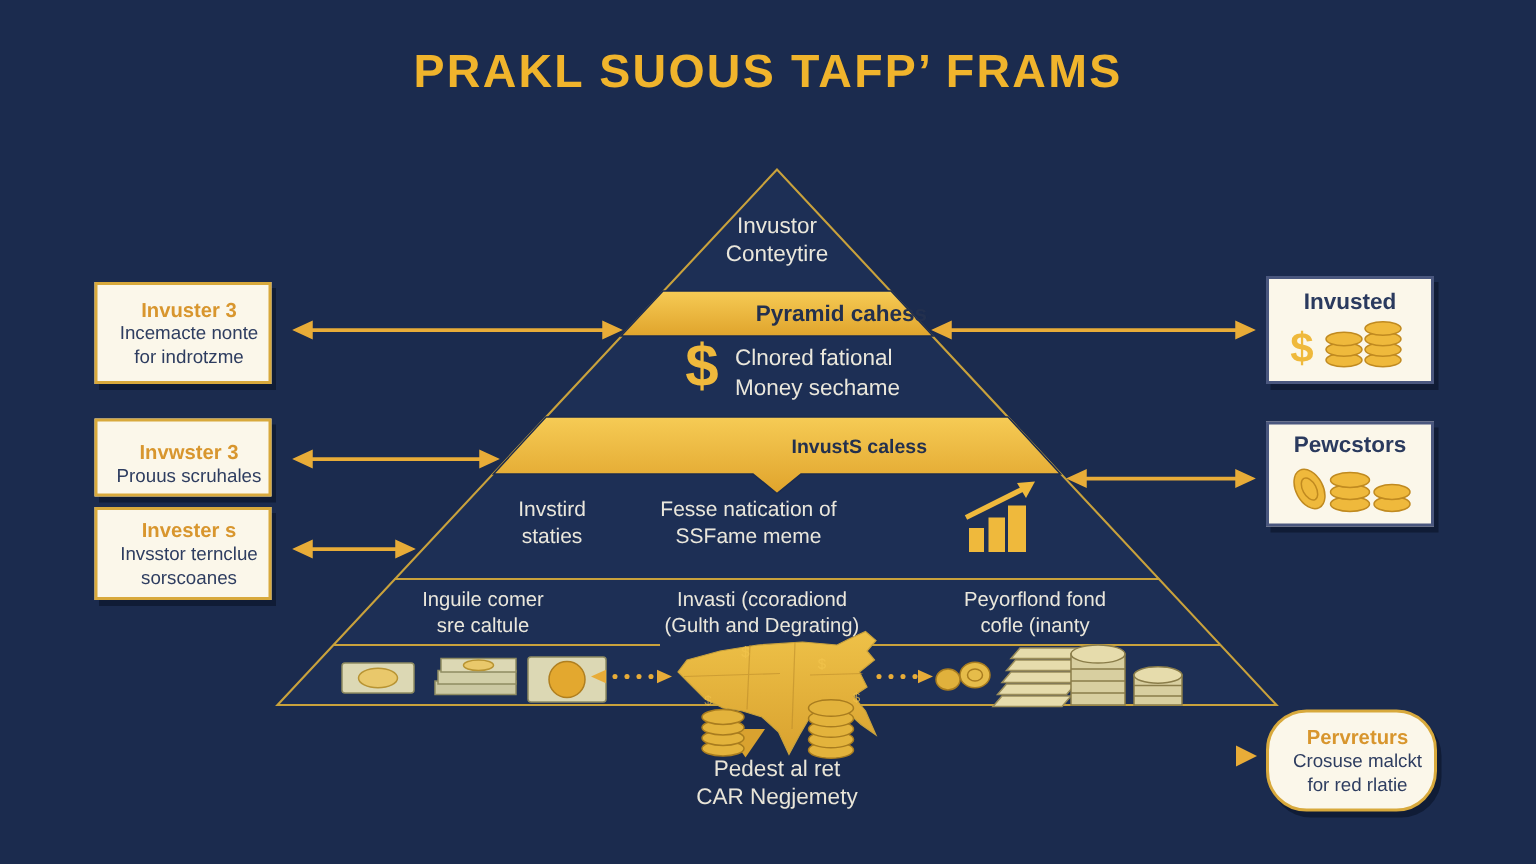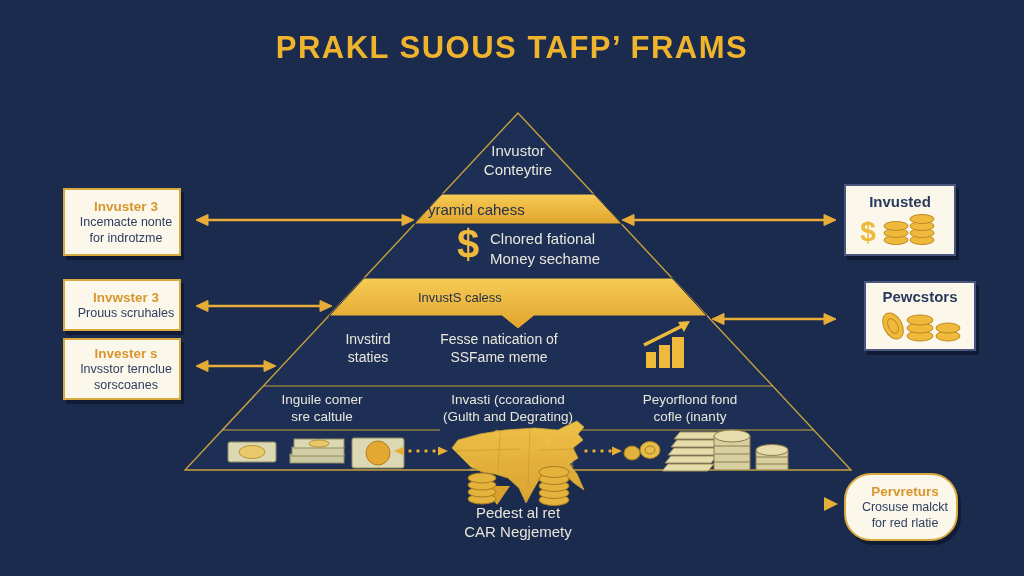--- a/index.html
+++ b/index.html
@@ -12,21 +12,21 @@
   #shapes{z-index:1;}
   .txt{position:absolute;z-index:2;}
 
   .main-title{
     left:0;top:30px;width:1024px;text-align:center;
     color:#F0B42C;font-size:31px;font-weight:bold;letter-spacing:1.5px;
   }
   .pyr-text{color:#EAE7DC;text-align:center;}
   .pyr-text .line{display:block;}
 
-  .band-label{color:#23304E;font-weight:400;text-align:left;}
+  .band-label{color:#23304E;font-weight:700;text-align:right;}
 
   .dollar-big{
     left:448px;top:222px;width:40px;height:50px;
     color:#EFB93C;font-size:40px;font-weight:bold;text-align:center;
   }
 
   .sidebox{
     position:absolute;z-index:2;background:#FBF7EA;
     display:flex;flex-direction:column;justify-content:center;align-items:center;
     gap:1px;padding:4px;box-sizing:border-box;text-align:center;
@@ -222,21 +222,21 @@
 <div class="txt pyr-text" style="left:620px;top:391px;width:140px;font-size:13.5px;line-height:17px;">
   <span class="line">Peyorflond fond</span>
   <span class="line">cofle (inanty</span>
 </div>
 
 <div class="sidebox gold-border" style="left:63px;top:188px;width:118px;height:68px;">
   <span class="box-title-gold">Invuster 3</span>
   <span class="box-body">Incemacte nonte</span>
   <span class="box-body">for indrotzme</span>
 </div>
-<div class="sidebox gold-border" style="left:63px;top:279px;width:118px;height:52px;">
+<div class="sidebox gold-border" style="left:63px;top:279px;width:118px;height:52px;justify-content:flex-end;">
   <span class="box-title-gold">Invwster 3</span>
   <span class="box-body">Prouus scruhales</span>
 </div>
 <div class="sidebox gold-border" style="left:63px;top:338px;width:118px;height:62px;text-align:right;">
   <span class="box-title-gold">Invester s</span>
   <span class="box-body">Invsstor ternclue</span>
   <span class="box-body">sorscoanes</span>
 </div>
 
 <div class="sidebox navy-border" style="left:844px;top:184px;width:112px;height:72px;">
@@ -247,21 +247,21 @@
       <ellipse cx="38" cy="29" rx="12" ry="4.5"></ellipse>
         <ellipse cx="38" cy="22" rx="12" ry="4.5"></ellipse>
       <ellipse cx="38" cy="15" rx="12" ry="4.5"></ellipse>
       <ellipse cx="64" cy="29" rx="12" ry="4.5"></ellipse>
         <ellipse cx="64" cy="22" rx="12" ry="4.5"></ellipse>
       <ellipse cx="64" cy="15" rx="12" ry="4.5"></ellipse>
         <ellipse cx="64" cy="8" rx="12" ry="4.5"></ellipse>
     </g>
   </svg>
 </div>
-<div class="sidebox navy-border" style="left:844px;top:281px;width:112px;height:70px;margin-left:20px;">
+<div class="sidebox navy-border" style="left:844px;top:281px;width:112px;height:70px;">
   <span class="box-title-navy">Pewcstors</span>
   <svg width="90" height="38" viewBox="0 0 90 38">
     <g fill="#EFB93C" stroke="#C08A20">
       <ellipse cx="18" cy="20" rx="9" ry="14" transform="rotate(-28 18 20)"></ellipse>
       <ellipse cx="18" cy="20" rx="4.5" ry="8" transform="rotate(-28 18 20)" fill="none"></ellipse>
       <ellipse cx="45" cy="30" rx="13" ry="5"></ellipse>
         <ellipse cx="45" cy="22" rx="13" ry="5"></ellipse>
       <ellipse cx="45" cy="14" rx="13" ry="5"></ellipse>
       <ellipse cx="73" cy="30" rx="12" ry="5"></ellipse>
         <ellipse cx="73" cy="22" rx="12" ry="5"></ellipse>

